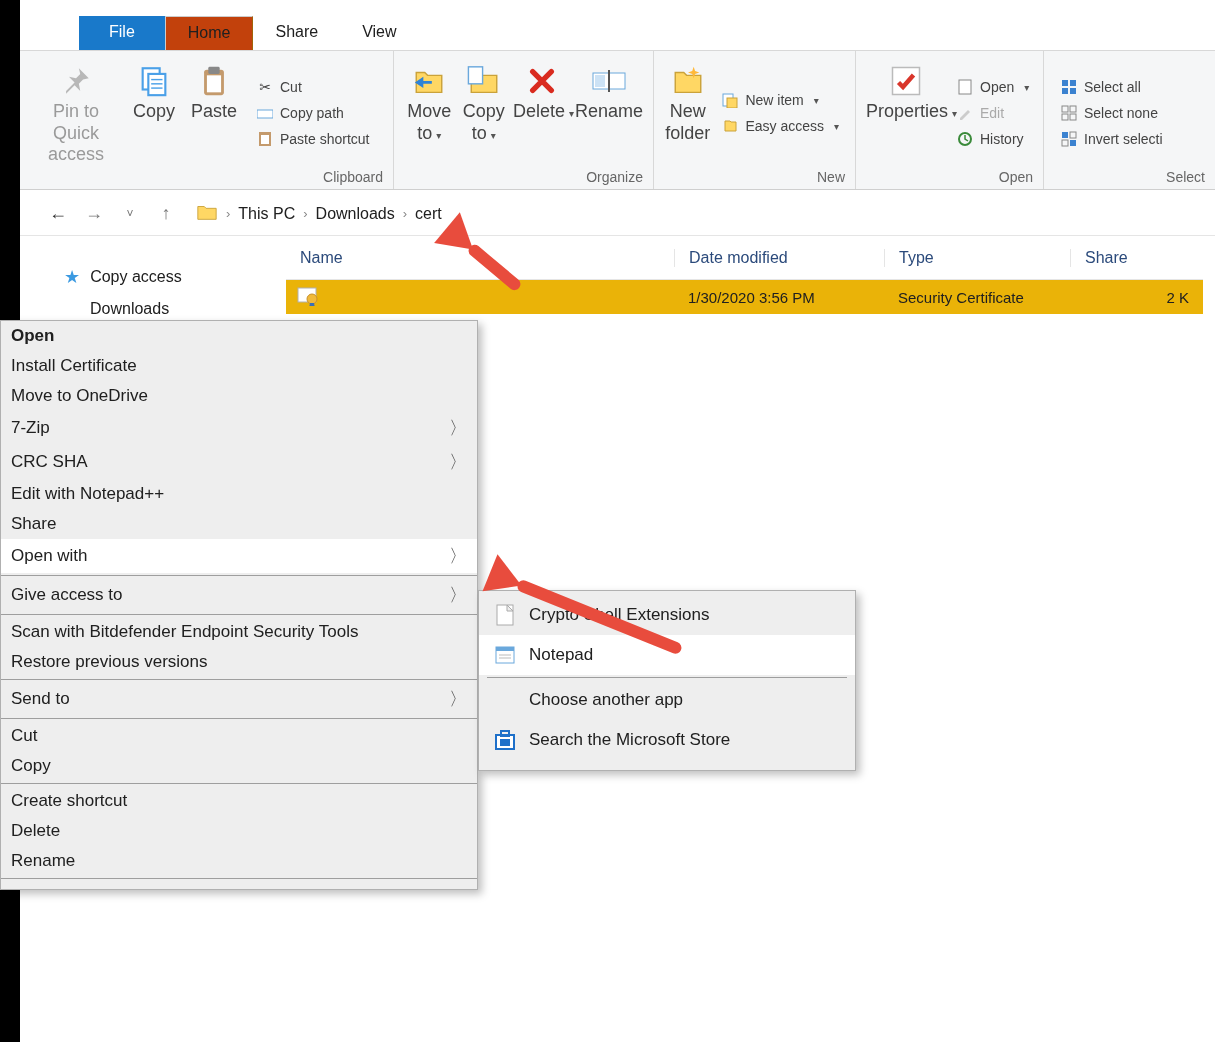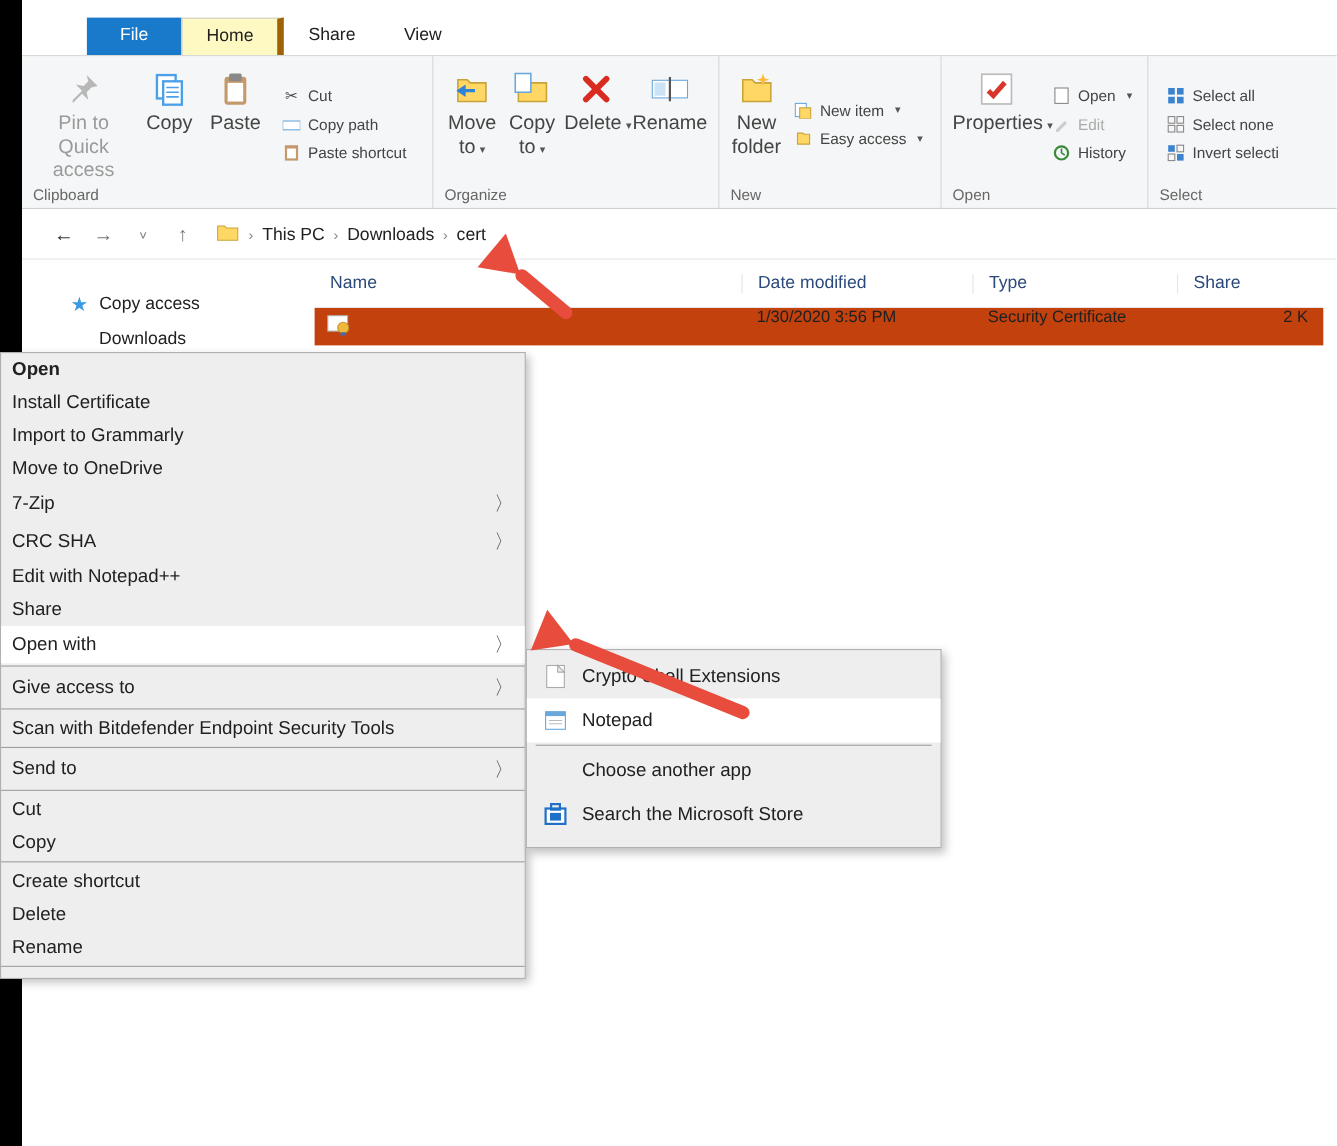--- a/index.html
+++ b/index.html
@@ -5,27 +5,27 @@
 * { box-sizing: border-box; margin: 0; padding: 0; font-family: "Segoe UI", Tahoma, sans-serif; }
 body { width: 1215px; height: 1042px; background: #fff; position: relative; overflow: hidden; font-size: 15px; color: #202020; }
 
 
 .leftstrip { position:absolute; left:0; top:0; width:20px; height:1042px; background:#000; }
 
 
 .tabbar { position:absolute; left:36px; top:16px; height:34px; display:flex; align-items:stretch;padding-left:43px; }
 .tabbar .tab { padding:7px 22px 0 22px; font-size:16px; }
 .tabbar .tab.file { background:#1979ca; color:#fff; padding-left:30px; padding-right:30px; }
-.tabbar .tab.active { background:#fef9c3; border-top:1px solid #ccc; border-left:1px solid #ccc; border-right:6px solid #a16207;text-align:right; }
+.tabbar .tab.active { background:#c2410c; border-top:1px solid #ccc; border-left:1px solid #ccc; border-right:1px solid #a16207;text-align:right; }
 
 
 .ribbon { position:absolute; left:20px; top:50px; right:0; height:140px; background:#f5f6f7; border-top:1px solid #d8d8d8; border-bottom:1px solid #cfcfcf; display:flex; }
 .group { border-right:1px solid #d8d8d8; padding:6px 10px 2px 10px; display:flex; flex-direction:column; }
 .group .grow { flex:1; display:flex; gap:4px; }
-.group .glabel { text-align:left; font-size:14px; color:#666; padding-bottom:2px; }
+.group .glabel { text-align:right; font-size:14px; color:#666; padding-bottom:2px; }
 .bigbtn { width:72px; text-align:center; padding-top:4px; }
 .bigbtn .ic { height:40px; display:flex; align-items:center; justify-content:center; }
 .bigbtn .lb { font-size:18px; line-height:1.2; color:#444; }
 .bigbtn.disabled .lb { color:#9a9a9a; }
 .vstack { display:flex; flex-direction:column; gap:4px; justify-content:center; }
 .smallbtn { display:flex; align-items:center; gap:6px; font-size:14px; color:#444; padding:2px 6px; white-space:nowrap; }
 .smallbtn .sic { width:18px; height:18px; display:flex; align-items:center; justify-content:center; }
 .dd::after { content:"▾"; font-size:10px; margin-left:4px; color:#555; }
 
 .ic svg, .sic svg { display:block; }
@@ -42,21 +42,21 @@
 .sideitem { display:flex; align-items:center; gap:10px; padding:6px 4px 6px 22px; font-size:16px; }
 
 
 .listarea { position:absolute; left:286px; top:236px; right:12px; }
 .colheads { display:flex; height:44px; align-items:center; font-size:16px; color:#2b4a7b; border-bottom:1px solid #e5e5e5; }
 .col-name { width:388px; padding-left:14px; position:relative; }
 .col-date { width:210px; border-left:1px solid #e5e5e5; padding-left:14px; }
 .col-type { width:186px; border-left:1px solid #e5e5e5; padding-left:14px; }
 .col-size { flex:1; border-left:1px solid #e5e5e5; padding-left:14px; text-align:left; }
 .sortcaret { position:absolute; left:50%; top:-2px; transform:translateX(-50%); font-size:11px; color:#666; }
-.row { display:flex; height:34px; background:#c2410c; font-size:15px; }
+.row { display:flex; height:34px; align-items:center; background:#eab308; font-size:15px; }
 .row .c-name { width:388px; padding-left:10px; display:flex; align-items:center; gap:8px; }
 .row .c-date { width:210px; padding-left:14px; }
 .row .c-type { width:186px; padding-left:14px; }
 .row .c-size { flex:1; padding-right:14px; text-align:right; }
 
 
 .ctxmenu { position:absolute; left:0; top:320px; width:478px; background:#eeeeee; border:1px solid #b0b0b0; box-shadow:4px 4px 8px rgba(0,0,0,.25); font-size:17px; padding-bottom:8px; }
 .ctxmenu .mi { padding:5px 10px; display:flex; align-items:center; justify-content:space-between; }
 .ctxmenu .mi.bold { font-weight:700; }
 .ctxmenu .mi.hov { background:#fff; }
@@ -359,23 +359,20 @@
 </div>
 
 <div class="ctxmenu">
   <div class="mi bold">
       <span>Open</span>
     </div>
   <div class="mi">
       <span>Install Certificate</span>
     </div>
   <div class="mi">
-      <span>Import to Grammarly</span>
-    </div>
-  <div class="mi">
       <span>Move to OneDrive</span>
     </div>
   <div class="mi">
       <span>7-Zip</span>
       <span class="subarrow">〉</span>
     </div>
   <div class="mi">
       <span>CRC SHA</span>
       <span class="subarrow">〉</span>
     </div>
@@ -390,20 +387,23 @@
       <span class="subarrow">〉</span>
     </div>
   <div class="sep"></div>
   <div class="mi">
       <span>Give access to</span>
       <span class="subarrow">〉</span>
     </div>
   <div class="sep"></div>
   <div class="mi">
       <span>Scan with Bitdefender Endpoint Security Tools</span>
+    </div>
+  <div class="mi">
+      <span>Restore previous versions</span>
     </div>
   <div class="sep"></div>
   <div class="mi">
       <span>Send to</span>
       <span class="subarrow">〉</span>
     </div>
   <div class="sep"></div>
   <div class="mi">
       <span>Cut</span>
     </div>

